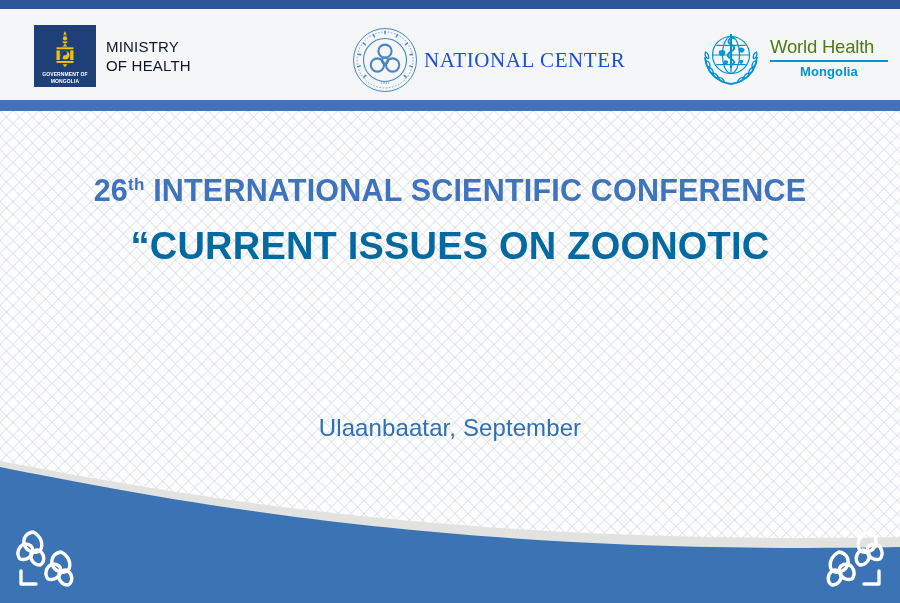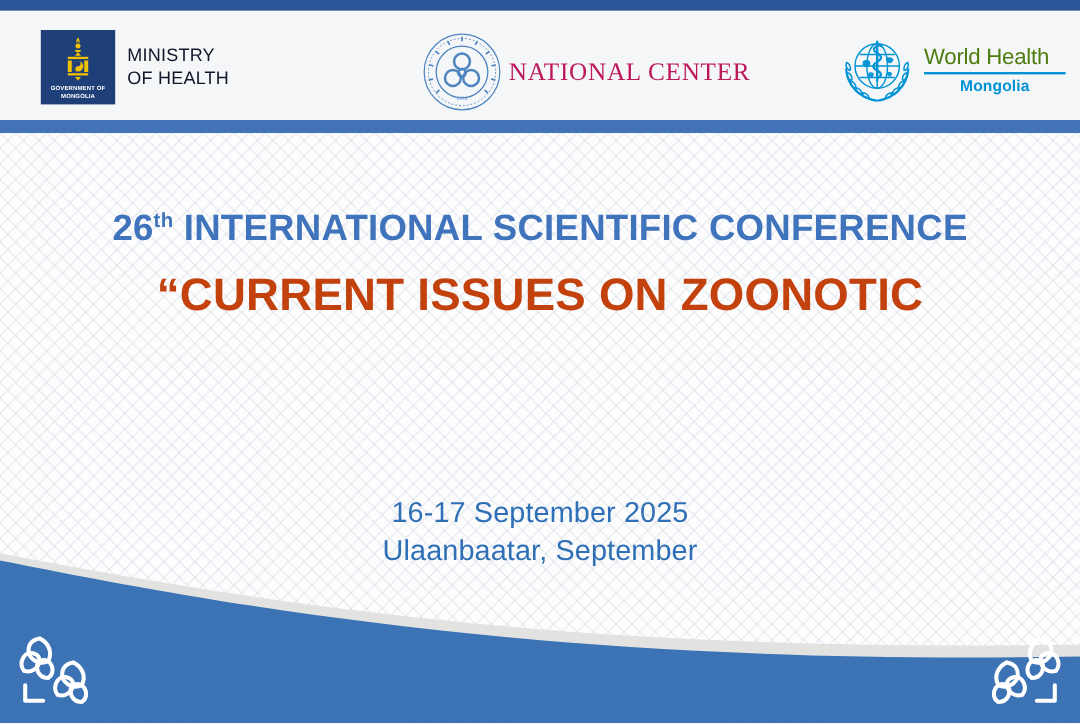--- a/index.html
+++ b/index.html
@@ -98,21 +98,21 @@
     font-weight: normal;
     line-height: 19px;
     letter-spacing: .2px;
     white-space: pre-line;
   }
 
   
   .nczd-seal { width: 66px; height: 66px; }
   .nczd-name { margin-left: 6px; }
   .nczd-line1 {
-    color: #be185d;
+    color: #1d4ed8;
     font-family: "Liberation Serif", serif;
     font-size: 21px;
     letter-spacing: .6px;
     line-height: 22px;
   }
   .nczd-line2 {
     color: #5d93c9;
     font-family: "Liberation Serif", serif;
     font-size: 11.5px;
     letter-spacing: .5px;
@@ -156,21 +156,21 @@
     font-weight: bold;
     letter-spacing: .2px;
     line-height: 40px;
   }
   .conf-line sup {
     font-size: 17px;
     vertical-align: super;
     line-height: 0;
   }
   .theme-line {
-    color: #c2410c;
+    color: #0369a1;
     font-size: 38px;
     font-weight: bold;
     line-height: 52px;
     letter-spacing: .2px;
     margin-top: 10px;
   }
 
   
   .meta-block {
     position: absolute;
@@ -330,21 +330,20 @@
     </div>
 
   </div>
 
   <div class="title-block">
     <div class="conf-line"><span>26</span><sup>th</sup><span> INTERNATIONAL SCIENTIFIC CONFERENCE</span></div>
     <div class="theme-line">“CURRENT ISSUES ON ZOONOTIC</div>
   </div>
 
   <div class="meta-block">
-    <div class="meta-line">16-17 September 2025</div>
     <div class="meta-line">Ulaanbaatar, September</div>
   </div>
 
   <svg class="wave" viewBox="0 0 900 170" preserveAspectRatio="none">
     <path d="M0 28 C200 66 470 112 900 104 L900 170 L0 170 Z" fill="#e2e3e1"></path>
     <path d="M0 34 C200 74 470 122 900 114 L900 170 L0 170 Z" fill="#3c73b5"></path>
   </svg>
 
   <svg class="ornament ornament-left" viewBox="0 0 72 62">
     <g fill="none" stroke="#ffffff" stroke-width="3.4" stroke-linecap="round" stroke-linejoin="round">

